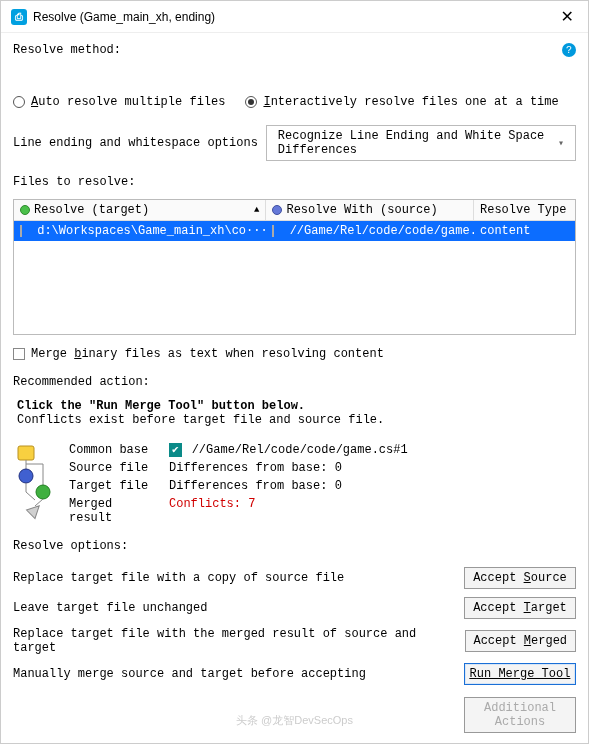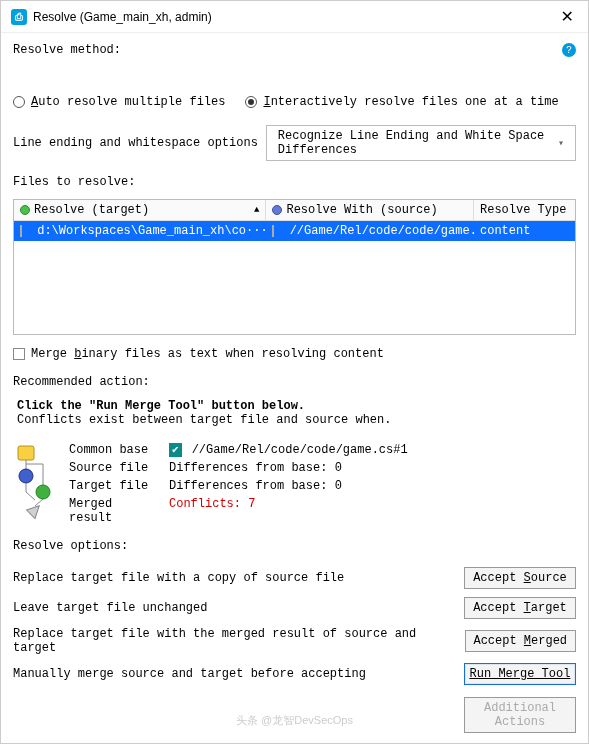--- a/index.html
+++ b/index.html
@@ -54,21 +54,21 @@
     .btn.disabled { color: #aaa; }
     .watermark { position: absolute; bottom: 16px; left: 50%; transform: translateX(-50%); color: #aaa; font-size: 11px; opacity: 0.6; pointer-events: none; }
     .underline-key { text-decoration: underline; }
   </style>
 </head>
 <body>
 
 <div class="window">
   <div class="titlebar">
     <span class="icon-app">⎙</span>
-    <span class="title">Resolve (Game_main_xh,                  admin)</span>
+    <span class="title">Resolve (Game_main_xh,                  ending)</span>
     <span class="close">✕</span>
   </div>
 
   <div class="content">
     <div class="row">
       <span class="row-label">Resolve method:</span>
       <span class="help-icon">?</span>
     </div>
 
     <div class="radio-group">
@@ -116,21 +116,21 @@
     </div>
 
     <div class="checkbox-row">
       <span class="check"></span>
       <span>Merge <span class="underline-key">b</span>inary files as text when resolving content</span>
     </div>
 
     <div class="section-label">Recommended action:</div>
     <div class="rec-action">
       <div class="bold">Click the "Run Merge Tool" button below.</div>
-      <div>Conflicts exist between target file and source when.</div>
+      <div>Conflicts exist before target file and source file.</div>
     </div>
 
     <div class="merge-diagram">
       <svg class="diagram-svg" viewBox="0 0 44 80">
         <rect x="5" y="2" width="16" height="14" rx="2" fill="#f8d040" stroke="#b89020"></rect>
         <line x1="13" y1="16" x2="13" y2="26" stroke="#888"></line>
         <line x1="13" y1="20" x2="30" y2="20" stroke="#888"></line>
         <line x1="30" y1="20" x2="30" y2="42" stroke="#888"></line>
         <circle cx="13" cy="32" r="7" fill="#4060d0" stroke="#203080"></circle>
         <line x1="13" y1="39" x2="13" y2="48" stroke="#888"></line>

